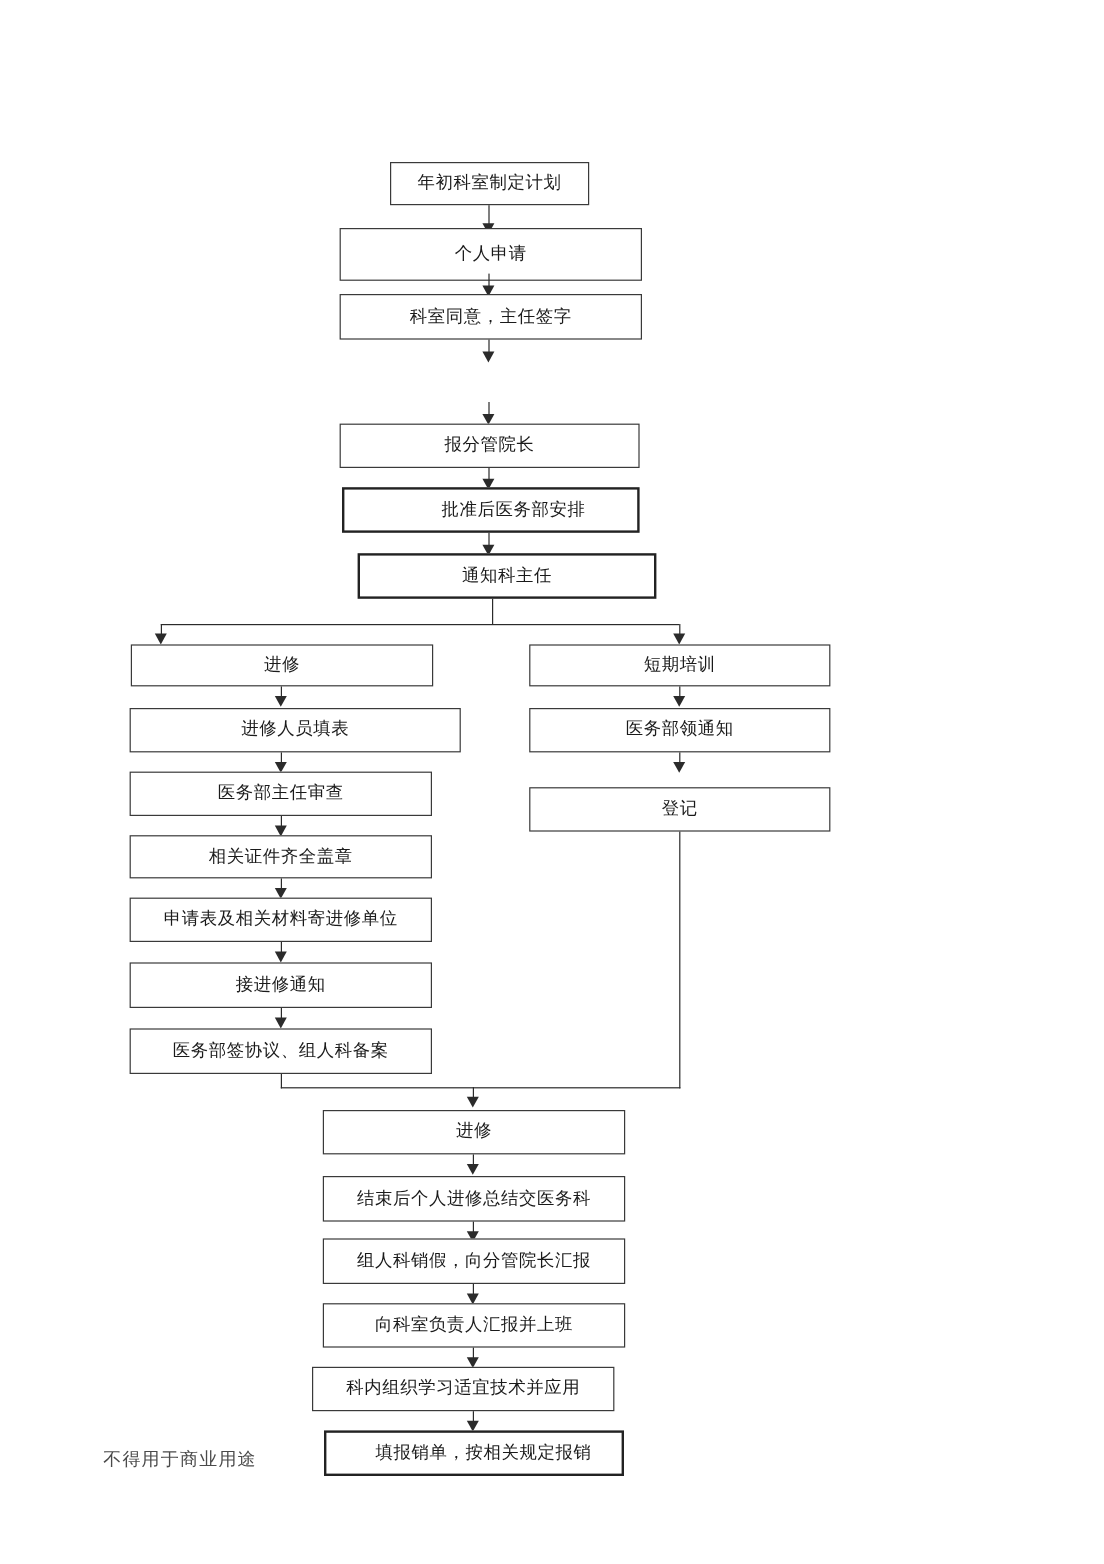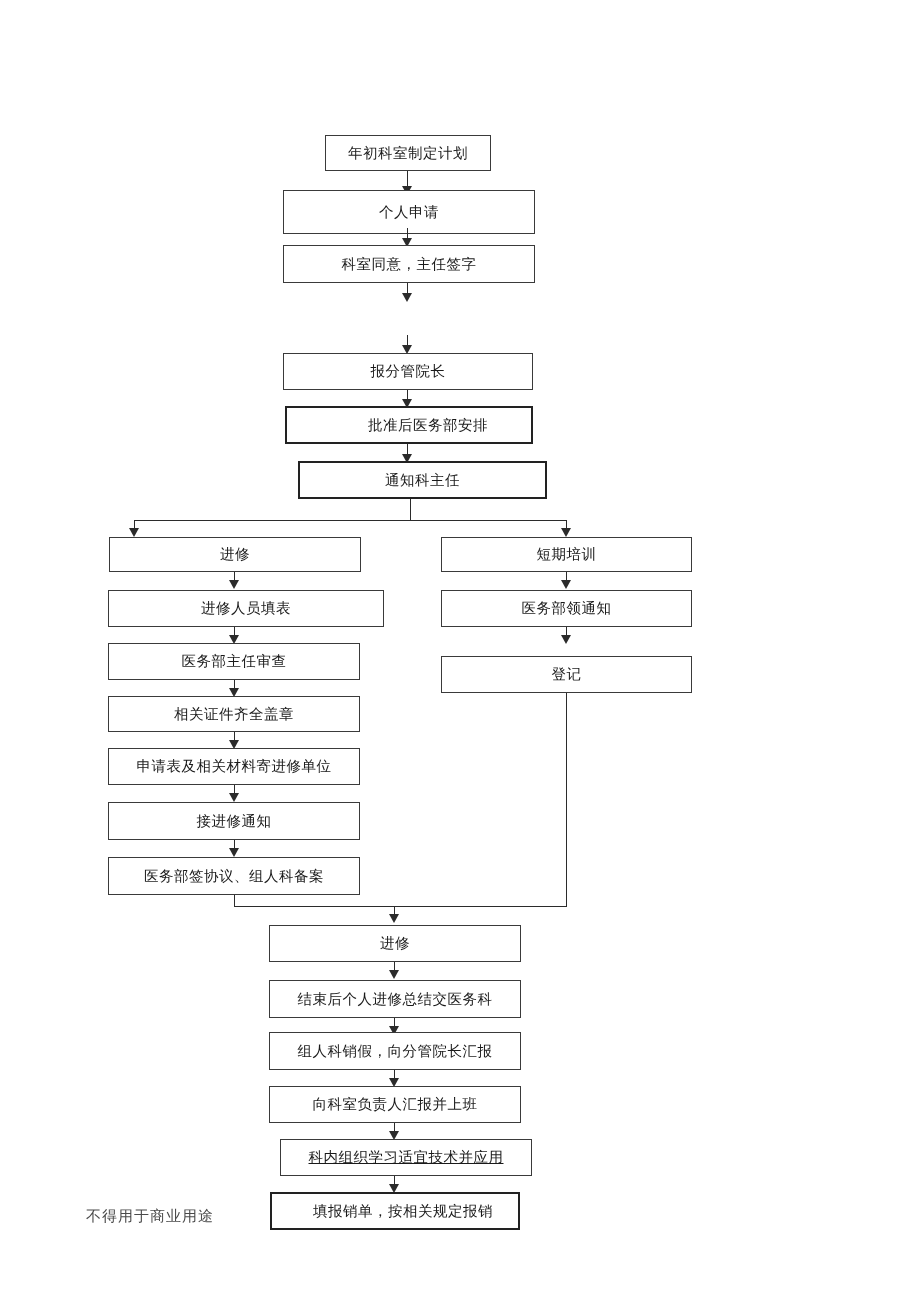--- a/index.html
+++ b/index.html
@@ -188,21 +188,21 @@
   </div>
   <div class="edge-v" style="left:394px; top:1070px; height:11px;"></div>
   <div class="arrow-down" style="left:389px; top:1078px;"></div>
 
   <div class="node" style="left:269px; top:1086px; width:252px; height:37px;">
     <span>向科室负责人汇报并上班</span>
   </div>
   <div class="edge-v" style="left:394px; top:1123px; height:11px;"></div>
   <div class="arrow-down" style="left:389px; top:1131px;"></div>
 
-  <div class="node" style="left:280px; top:1139px; width:252px; height:37px;text-decoration:underline;">
+  <div class="node" style="left:260px; top:1139px; width:252px; height:37px;">
     <span>科内组织学习适宜技术并应用</span>
   </div>
   <div class="edge-v" style="left:394px; top:1176px; height:11px;"></div>
   <div class="arrow-down" style="left:389px; top:1184px;"></div>
 
   <div class="node bold" style="left:270px; top:1192px; width:250px; height:38px;padding-left:16px;">
     <span>填报销单，按相关规定报销</span>
   </div>
 
   <div class="watermark" style="left:86px; top:1207px;">不得用于商业用途</div>

